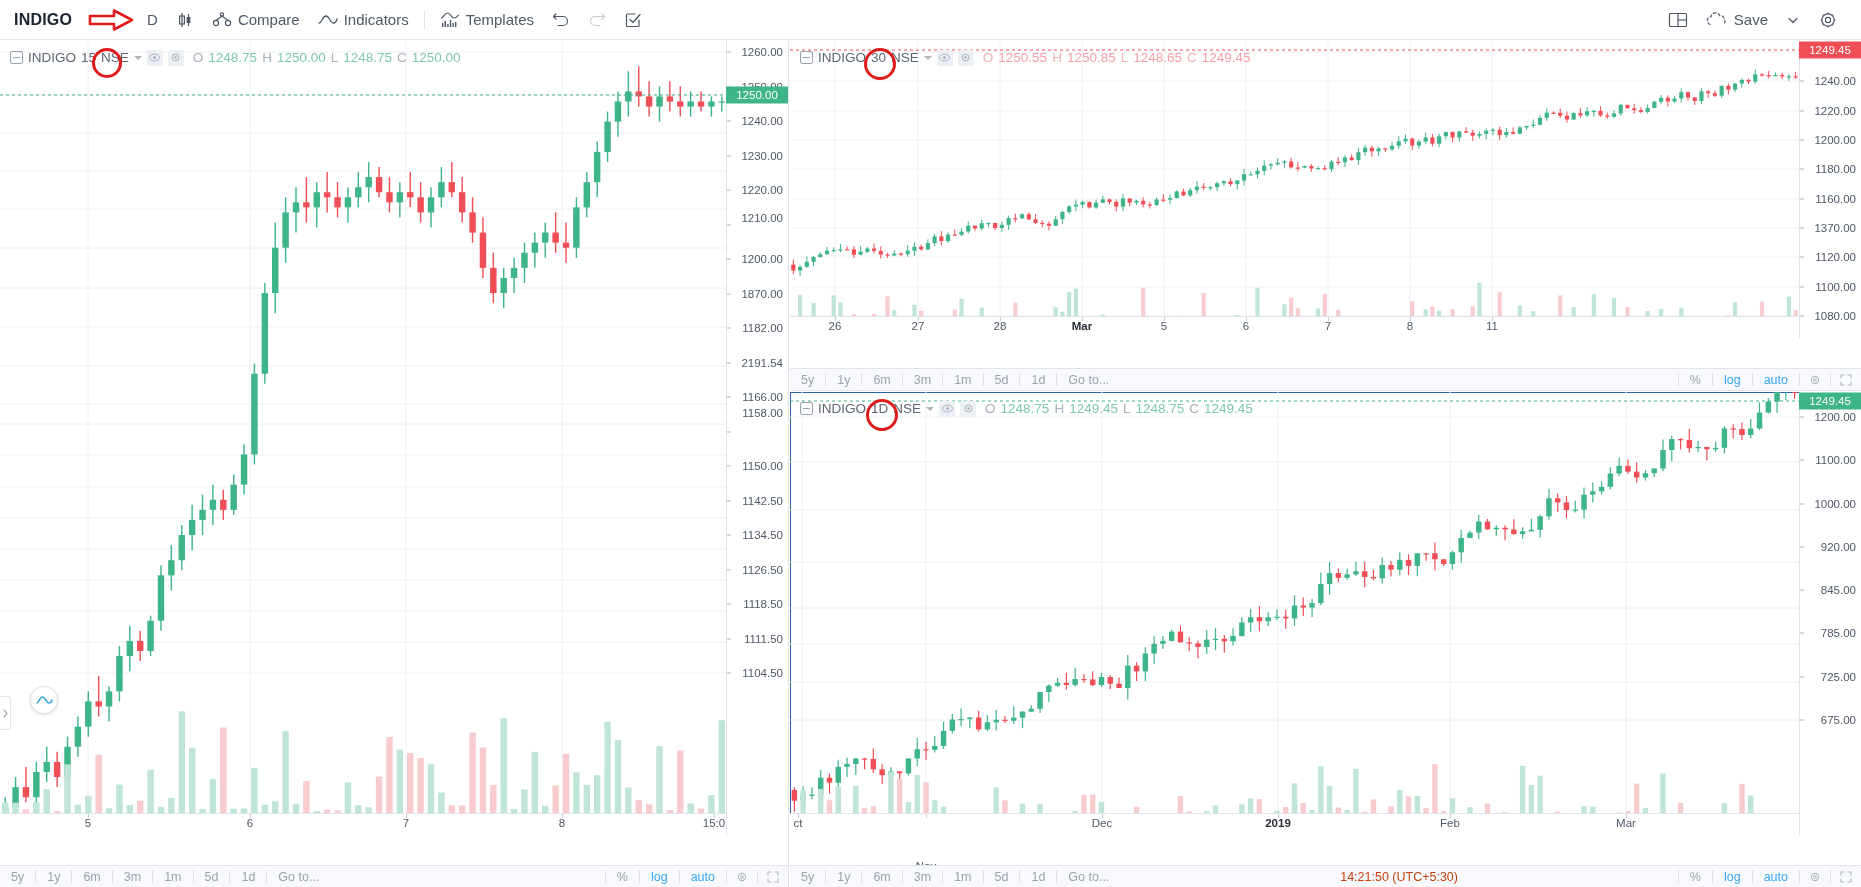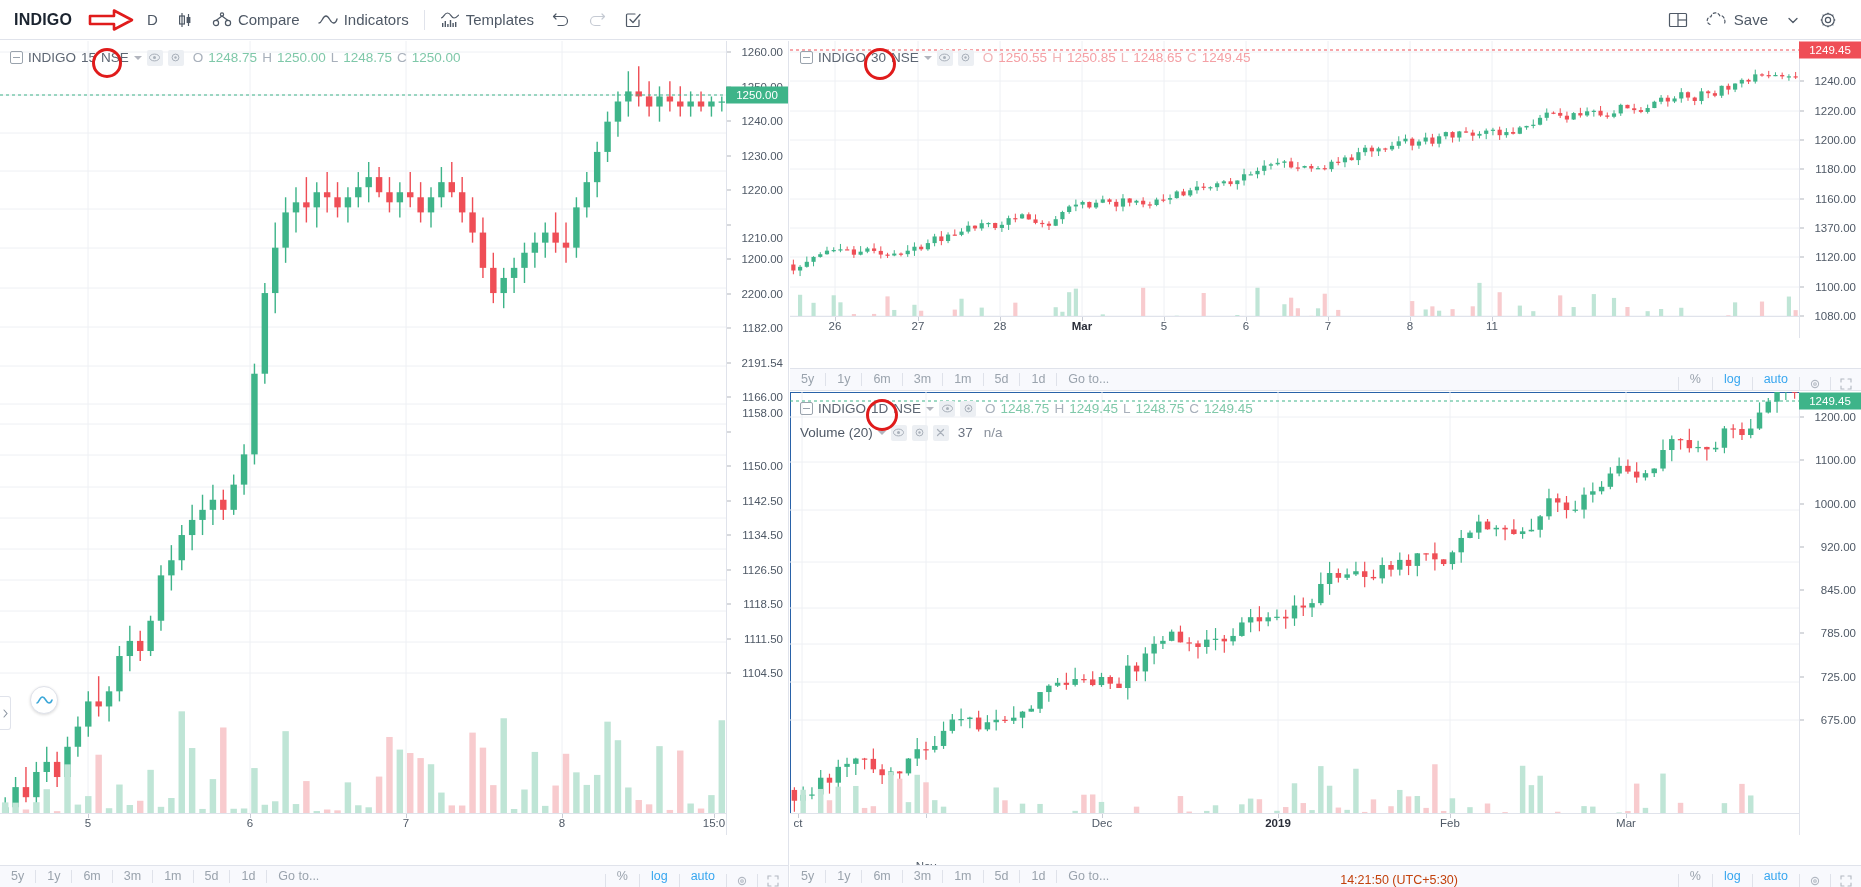--- a/index.html
+++ b/index.html
@@ -94,21 +94,21 @@
   .time-axis .tl {
     position: absolute; top: 3px; font-size: 11.5px; color: #4f5966; transform: translateX(-50%);
   }
   .time-axis .tl.bold { font-weight: bold; color: #2a2e39; }
   .time-axis .ttick { position: absolute; top: 0; width: 1px; height: 4px; background: #c9cdd6; }
 
   
   .bottom-bar {
     position: absolute; left: 0; right: 0; bottom: 0; height: 22px;
     background: #f8f9fd; border-top: 1px solid #e0e3eb;
-    display: flex; align-items: flex-end; font-size: 12.5px; color: #9aa3ad;
+    display: flex; align-items: center; font-size: 12.5px; color: #9aa3ad;
   }
   .bb-item { padding: 0 11px; cursor: pointer; height: 22px; line-height: 22px; }
   .bb-item.active { color: #37a6ef; }
   .bb-div { width: 1px; height: 13px; background: #dfe2ea; }
   .bb-spacer { flex: 1; }
   .bb-clock { color: #c2410c; padding: 0 8px; white-space: nowrap; font-size: 12.5px; }
   .bb-icon { padding: 0 9px; display: flex; align-items: center; cursor: pointer; }
 
   
   .red-circle {
@@ -503,25 +503,25 @@
               <div class="lbl" style="top: 11px;">1260.00</div>
               <div class="tick" style="top: 11px;"></div>
               <div class="lbl" style="top: 45.5px;">1250.00</div>
               <div class="tick" style="top: 45.5px;"></div>
               <div class="lbl" style="top: 80px;">1240.00</div>
               <div class="tick" style="top: 80px;"></div>
               <div class="lbl" style="top: 114.5px;">1230.00</div>
               <div class="tick" style="top: 114.5px;"></div>
               <div class="lbl" style="top: 149px;">1220.00</div>
               <div class="tick" style="top: 149px;"></div>
-              <div class="lbl" style="top: 197px;">1210.00</div>
+              <div class="lbl" style="top: 177px;">1210.00</div>
               <div class="tick" style="top: 183.5px;"></div>
               <div class="lbl" style="top: 218px;">1200.00</div>
               <div class="tick" style="top: 218px;"></div>
-              <div class="lbl" style="top: 252.5px;">2200.00</div>
+              <div class="lbl" style="top: 252.5px;">1870.00</div>
               <div class="tick" style="top: 252.5px;"></div>
               <div class="lbl" style="top: 287px;">1182.00</div>
               <div class="tick" style="top: 287px;"></div>
               <div class="lbl" style="top: 321.5px;">2191.54</div>
               <div class="tick" style="top: 321.5px;"></div>
               <div class="lbl" style="top: 356px;">1166.00</div>
               <div class="tick" style="top: 356px;"></div>
               <div class="lbl" style="top: 372px;">1158.00</div>
               <div class="tick" style="top: 390.5px;"></div>
               <div class="lbl" style="top: 425px;">1150.00</div>
@@ -1675,43 +1675,20 @@
             <span class="lg-lbl-g" style="margin-left:4px">O</span>
             <span class="lg-val-g">1248.75</span>
             <span class="lg-lbl-g">H</span>
             <span class="lg-val-g">1249.45</span>
             <span class="lg-lbl-g">L</span>
             <span class="lg-val-g">1248.75</span>
             <span class="lg-lbl-g">C</span>
             <span class="lg-val-g">1249.45</span>
           </div>
 
-          <div class="legend-row" style="margin-top:3px">
-            <span class="lg-txt">Volume (20)</span>
-            <span class="caret"></span>
-            <span class="lg-btn">
-              <svg width="11" height="9" viewBox="0 0 11 9">
-                  <ellipse cx="5.5" cy="4.5" rx="5" ry="3.4" fill="none" stroke="#a9b0ba" stroke-width="1"></ellipse>
-                  <circle cx="5.5" cy="4.5" r="1.5" fill="#a9b0ba"></circle>
-                </svg>
-            </span>
-            <span class="lg-btn">
-              <svg width="11" height="11" viewBox="0 0 11 11">
-                  <circle cx="5.5" cy="5.5" r="3.4" fill="none" stroke="#a9b0ba" stroke-width="1"></circle>
-                  <circle cx="5.5" cy="5.5" r="1.2" fill="#a9b0ba"></circle>
-                </svg>
-            </span>
-            <span class="lg-btn">
-              <svg width="9" height="9" viewBox="0 0 9 9">
-                  <path d="M1.5 1.5 L7.5 7.5 M7.5 1.5 L1.5 7.5" stroke="#a9b0ba" stroke-width="1.2" stroke-linecap="round"></path>
-                </svg>
-            </span>
-            <span class="lg-txt" style="margin-left:4px;color:#6a7280">37</span>
-            <span class="lg-txt" style="margin-left:6px;color:#8a919c">n/a</span>
-          </div>
         </div>
       </div>
 
       <div class="time-axis">
         <div id="br-times">
             <div class="tl" style="left: 8px;">ct</div>
             <div class="ttick" style="left: 8px;"></div>
             <div class="tl" style="left: 136px; margin-top: 43px;">Nov</div>
             <div class="ttick" style="left: 136px;"></div>
             <div class="tl" style="left: 312px;">Dec</div>

